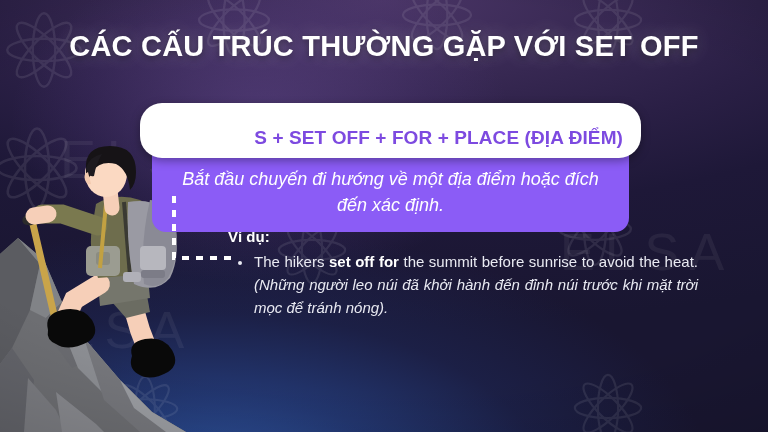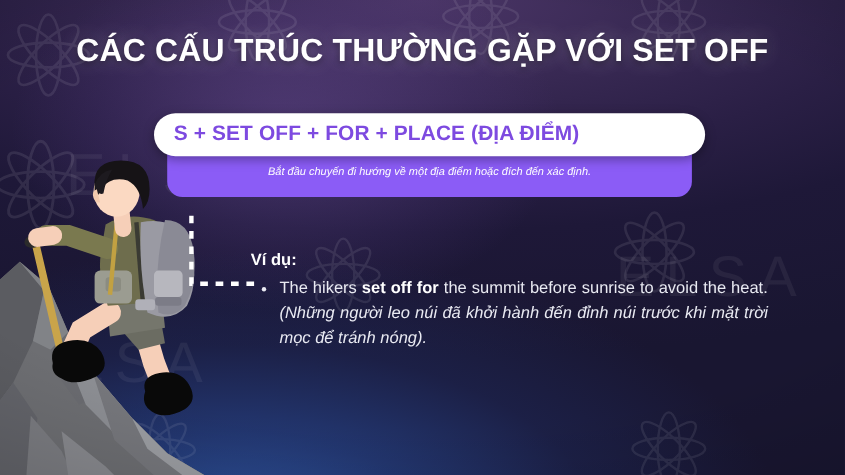--- a/index.html
+++ b/index.html
@@ -48,35 +48,35 @@
     color:#ffffff;
     text-shadow:0 0 18px rgba(255,255,255,.30), 0 2px 6px rgba(0,0,0,.45);
   }
 
   
   .card{
     position:absolute;left:140px;top:103px;width:501px;
   }
   .card-head{
     background:#ffffff;border-radius:22px;
-    padding:8px 18px 9px;
-    text-align:left;
+    padding:24px 18px 9px;
+    text-align:right;
     box-shadow:0 3px 10px rgba(0,0,0,.35);
     position:relative;z-index:3;
   }
   .card-head-text{
     color:#7d4ae0;font-size:19px;font-weight:bold;letter-spacing:.1px;white-space:nowrap;
   }
   .card-body{
     position:relative;margin:-12px 12px 0;padding:20px 28px 14px;
     background:#8b5cf6;border-radius:0 0 14px 14px;
     z-index:2;
   }
   .card-body-text{
-    color:#ffffff;font-size:10px;font-style:italic;line-height:1.45;text-align:center;
+    color:#ffffff;font-size:18px;font-style:italic;line-height:1.45;text-align:center;
   }
 
   
   .connector{position:absolute;left:170px;top:196px;width:66px;height:72px;z-index:4;}
 
   
   .example{position:absolute;left:228px;top:228px;width:470px;}
   .example-label{
     color:#ffffff;font-size:15px;font-weight:bold;margin-bottom:6px;
   }

